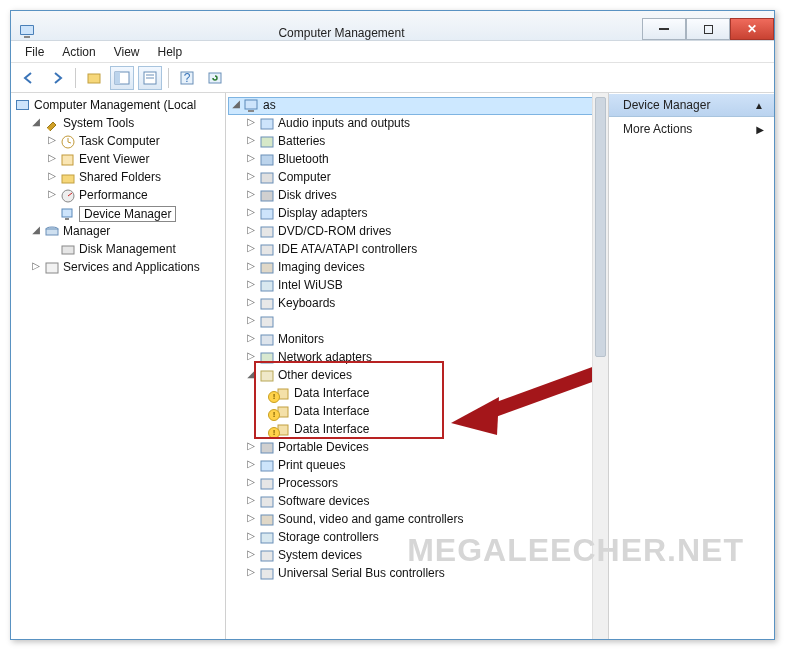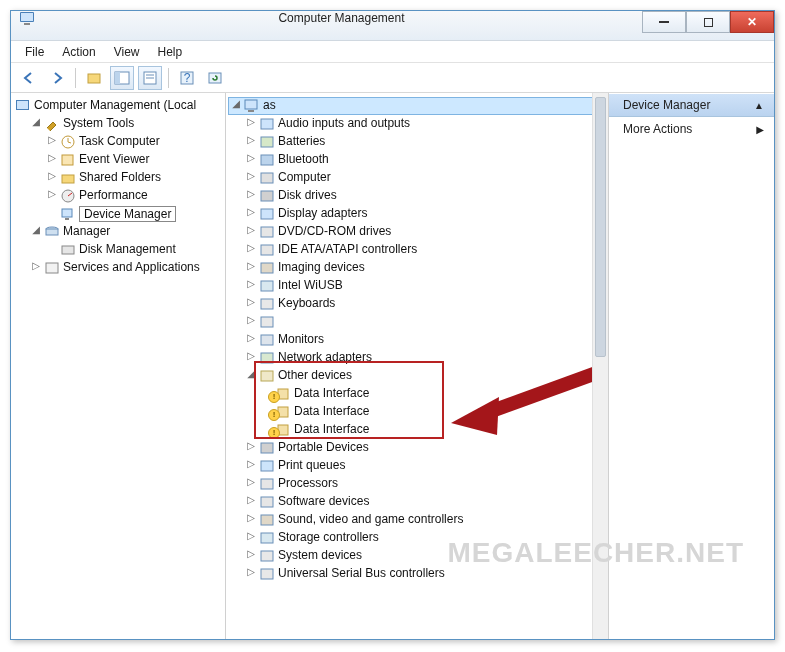--- a/index.html
+++ b/index.html
@@ -1,21 +1,21 @@
 <!DOCTYPE html>
 <html><head>
 <meta charset="utf-8">
 <style>
 * { box-sizing: border-box; margin: 0; padding: 0; font-family: "Segoe UI", Tahoma, sans-serif; font-size: 12px; }
 body { background: #fff; width: 785px; height: 652px; overflow: hidden; position: relative; }
 
 .window { position: absolute; top: 10px; left: 10px; width: 765px; height: 630px; border: 1px solid #5992c2; background: #fff; box-shadow: 2px 2px 6px rgba(0,0,0,0.25); }
 
 
-.titlebar { height: 30px; background: linear-gradient(#f6f8fa,#e6eef6); border-bottom: 1px solid #d0d8e0; display: flex; align-items: flex-start; position: relative; }
+.titlebar { height: 30px; background: linear-gradient(#f6f8fa,#e6eef6); border-bottom: 1px solid #d0d8e0; display: flex; align-items: flex-end; position: relative; }
 .titlebar .icon { width: 16px; height: 16px; margin: 0 6px 0 8px; }
 .titlebar .title { flex: 1; text-align: center; color: #222; font-size: 12px; }
 .winbtns { display: flex; }
 .winbtn { width: 44px; height: 22px; border: 1px solid #a8b4c0; background: linear-gradient(#fafcff,#e4ecf4); display:flex; align-items:center; justify-content:center; cursor:default; border-bottom:1px solid #a8b4c0;}
 .winbtn.close { background: linear-gradient(#ef6b5c,#c84232); border-color:#a8362a; }
 .winbtn.close .x { color:#fff; font-weight:bold;}
 .winbtn .dash { width:10px; height:2px; background:#333;}
 .winbtn .sq { width:9px; height:9px; border:1px solid #333;}
 
 
@@ -56,21 +56,21 @@
 .redbox { position:absolute; border:2px solid #b82222; left:28px; top:268px; width:190px; height:78px; pointer-events:none;}
 .arrow { position:absolute; left:225px; top:260px; width:210px; height:90px; pointer-events:none;}
 
 
 .actions-head { height:20px; background:linear-gradient(#f2f6fa,#e6ecf2); border-bottom:1px solid #c8d0d8; display:flex; align-items:center; padding:0 8px; font-weight:bold; color:#333;}
 .actions-item { height:24px; display:flex; align-items:center; justify-content:space-between; padding:0 10px 0 14px; color:#222;}
 .actions-item.primary { background:linear-gradient(#cfe2f8,#bad3ef); border-top:1px solid #fff; border-bottom:1px solid #a8c4de;}
 .actions-item .tri { font-size:10px;}
 
 
-.watermark { position:absolute; right:30px; bottom:70px; color:#d6d6d6; font-size:28px; letter-spacing:1px; font-weight:600; pointer-events:none;margin-left:41px;}
+.watermark { position:absolute; right:30px; bottom:70px; color:#d6d6d6; font-size:32px; letter-spacing:1px; font-weight:600; pointer-events:none;margin-left:41px;}
 
 
 .midscroll { position:absolute; right:0; top:0; bottom:0; width:16px; background:#f0f0f0; border-left:1px solid #e0e0e0;}
 .midscroll .thumb { position:absolute; left:2px; right:2px; top:4px; height:260px; background:#cdd6e0; border:1px solid #b8c2cc; border-radius:2px;}
 </style>
 </head>
 <body>
 
 <div class="window">
 

